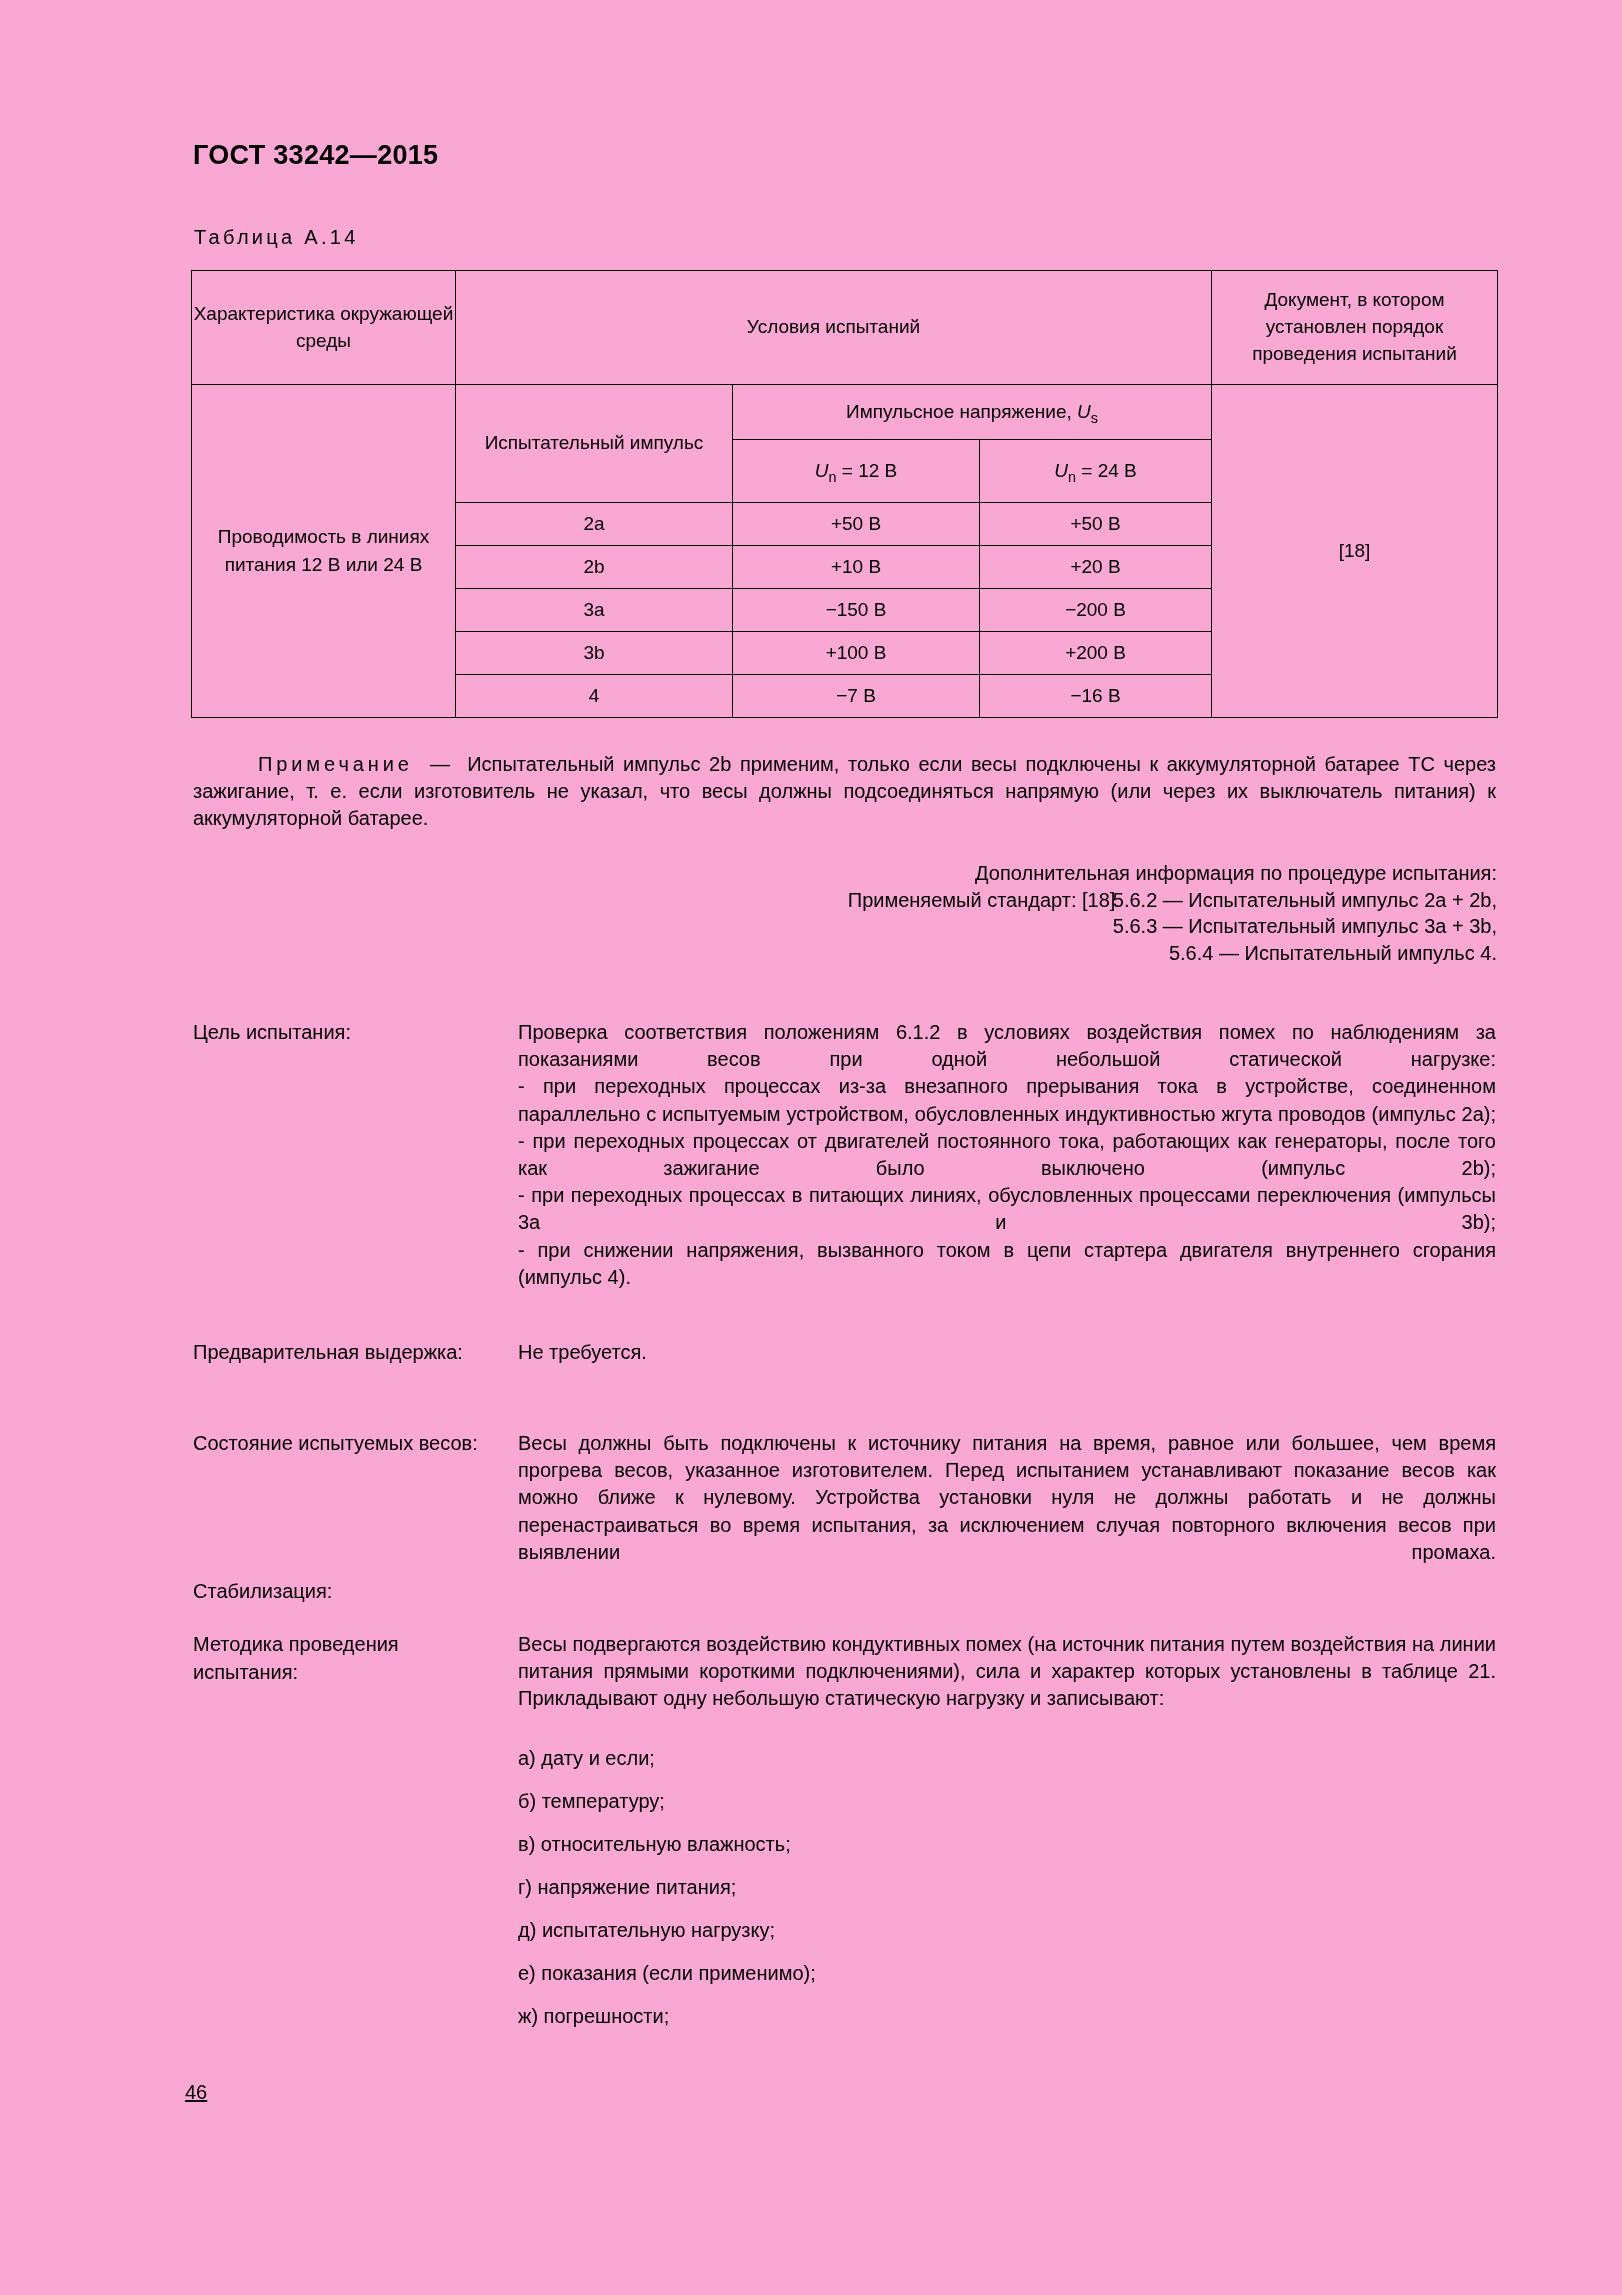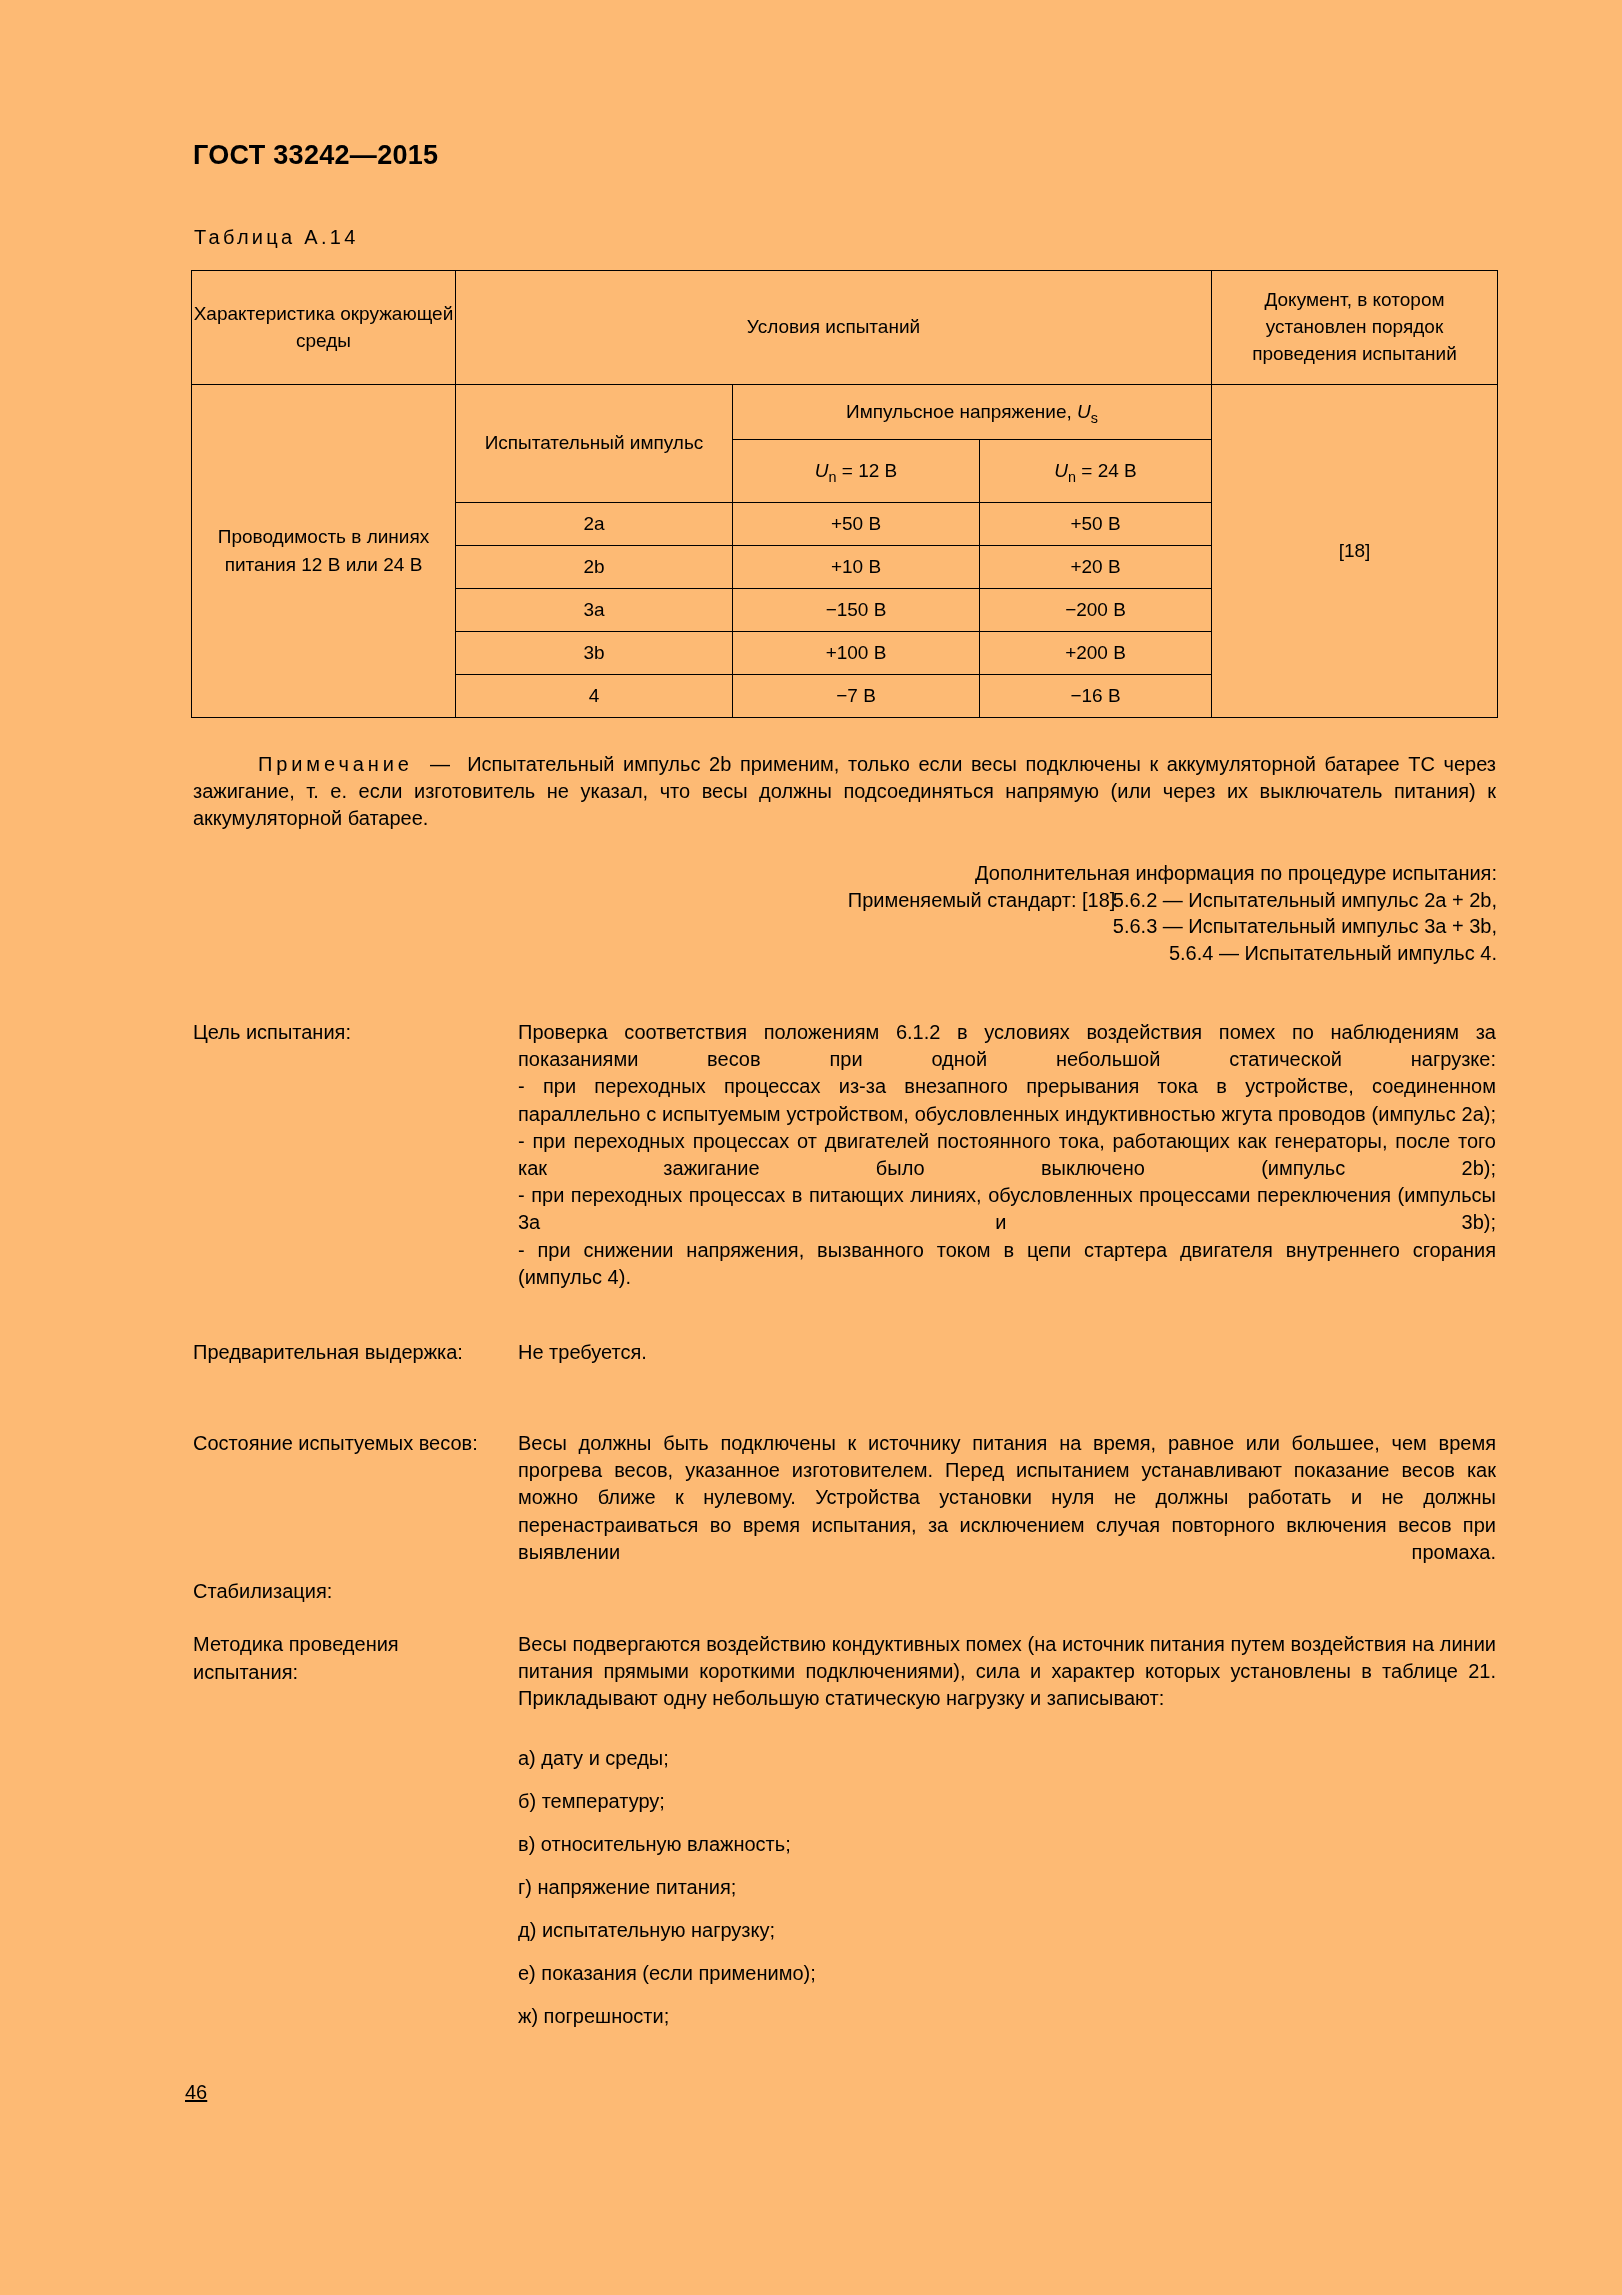--- a/index.html
+++ b/index.html
@@ -4,21 +4,21 @@
 <style>
   html, body {
     margin: 0;
     padding: 0;
     background: #ffffff;
   }
   .page {
     position: relative;
     width: 1623px;
     height: 2295px;
-    background: #fdba74;
+    background: #f9a8d4;
     font-family: "Liberation Sans", sans-serif;
     color: #000000;
     box-sizing: border-box;
   }
 
   
   .doc-header {
     position: absolute;
     left: 193px;
     top: 140px;
@@ -261,21 +261,21 @@
 
   <div class="sect" style="top:1631px">
     <div class="lbl">Методика проведения испытания:</div>
     <div class="body">
       <p class="just-all">Весы подвергаются воздействию кондуктивных помех (на источник питания путем воз­действия на линии питания прямыми короткими подключениями), сила и характер ко­торых установлены в таблице 21.</p>
       <p>Прикладывают одну небольшую статическую нагрузку и записывают:</p>
     </div>
   </div>
 
   <div class="letter-list" style="position:absolute; left:193px; top:1748px;">
-    <div class="li">а) дату и среды;</div>
+    <div class="li">а) дату и если;</div>
     <div class="li">б) температуру;</div>
     <div class="li">в) относительную влажность;</div>
     <div class="li">г) напряжение питания;</div>
     <div class="li">д) испытательную нагрузку;</div>
     <div class="li">е) показания (если применимо);</div>
     <div class="li">ж) погрешности;</div>
   </div>
 
   <div class="page-num">46</div>
 

